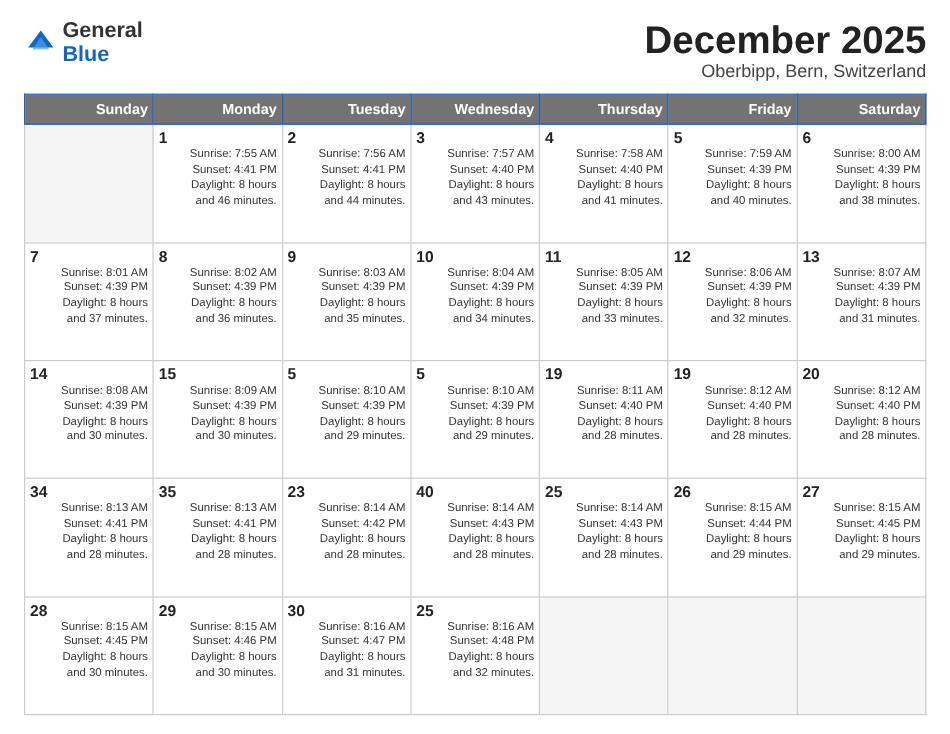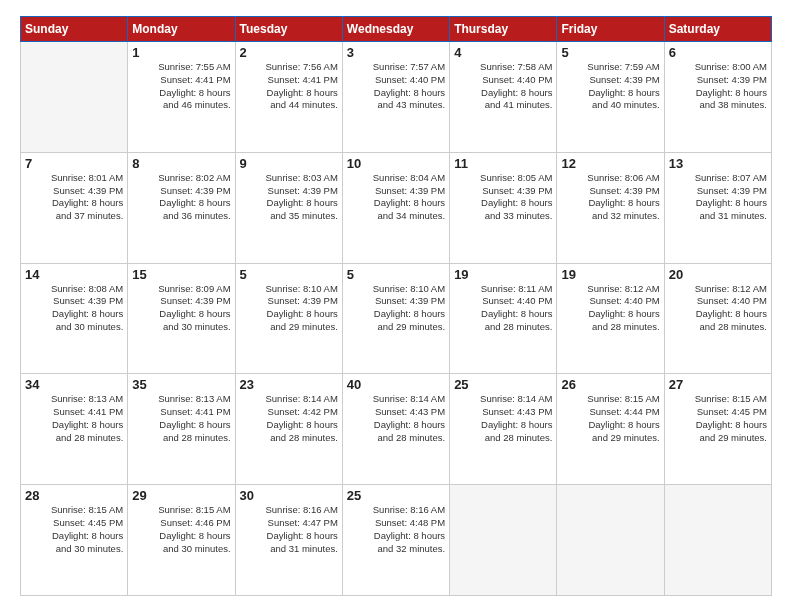--- a/index.html
+++ b/index.html
@@ -52,26 +52,26 @@
       font-size: 15px;
       color: #444;
     }
     .calendar {
       width: 100%;
       border-collapse: collapse;
       flex: 1;
       table-layout: fixed;
     }
     .calendar th {
-      background: #b91c1c;
+      background: #737373;
       color: #fff;
       font-size: 12px;
       font-weight: bold;
       padding: 5px 4px;
-      text-align: left;
+      text-align: right;
       border: 1px solid #1565c0;
     }
     .calendar td {
       border: 1px solid #ccc;
       vertical-align: top;
       padding: 3px 4px;
       font-size: 10px;
       color: #333;
       background: #fff;
       height: 86px;
@@ -90,20 +90,36 @@
       font-size: 9.5px;
       color: #333;
       line-height: 1.35;
       text-align: right;
     }
   </style>
 </head>
 <body>
 
 <div class="page">
+  <div class="header">
+    <div class="logo">
+      <svg class="logo-icon" viewBox="0 0 32 32">
+        <polygon points="16,4 28,20 4,20" fill="#1565c0"></polygon>
+        <polygon points="16,10 24,22 8,22" fill="#42a5f5" opacity="0.7"></polygon>
+      </svg>
+      <div class="logo-text">
+        <div><span class="general">General</span></div>
+        <div><span class="blue">Blue</span></div>
+      </div>
+    </div>
+    <div class="title-block">
+      <div class="month-title">December 2025</div>
+      <div class="location-title">Oberbipp, Bern, Switzerland</div>
+    </div>
+  </div>
 
   <table class="calendar">
     <thead>
       <tr>
 
       <th>Sunday</th>
           <th>Monday</th>
           <th>Tuesday</th>
           <th>Wednesday</th>
           <th>Thursday</th>

